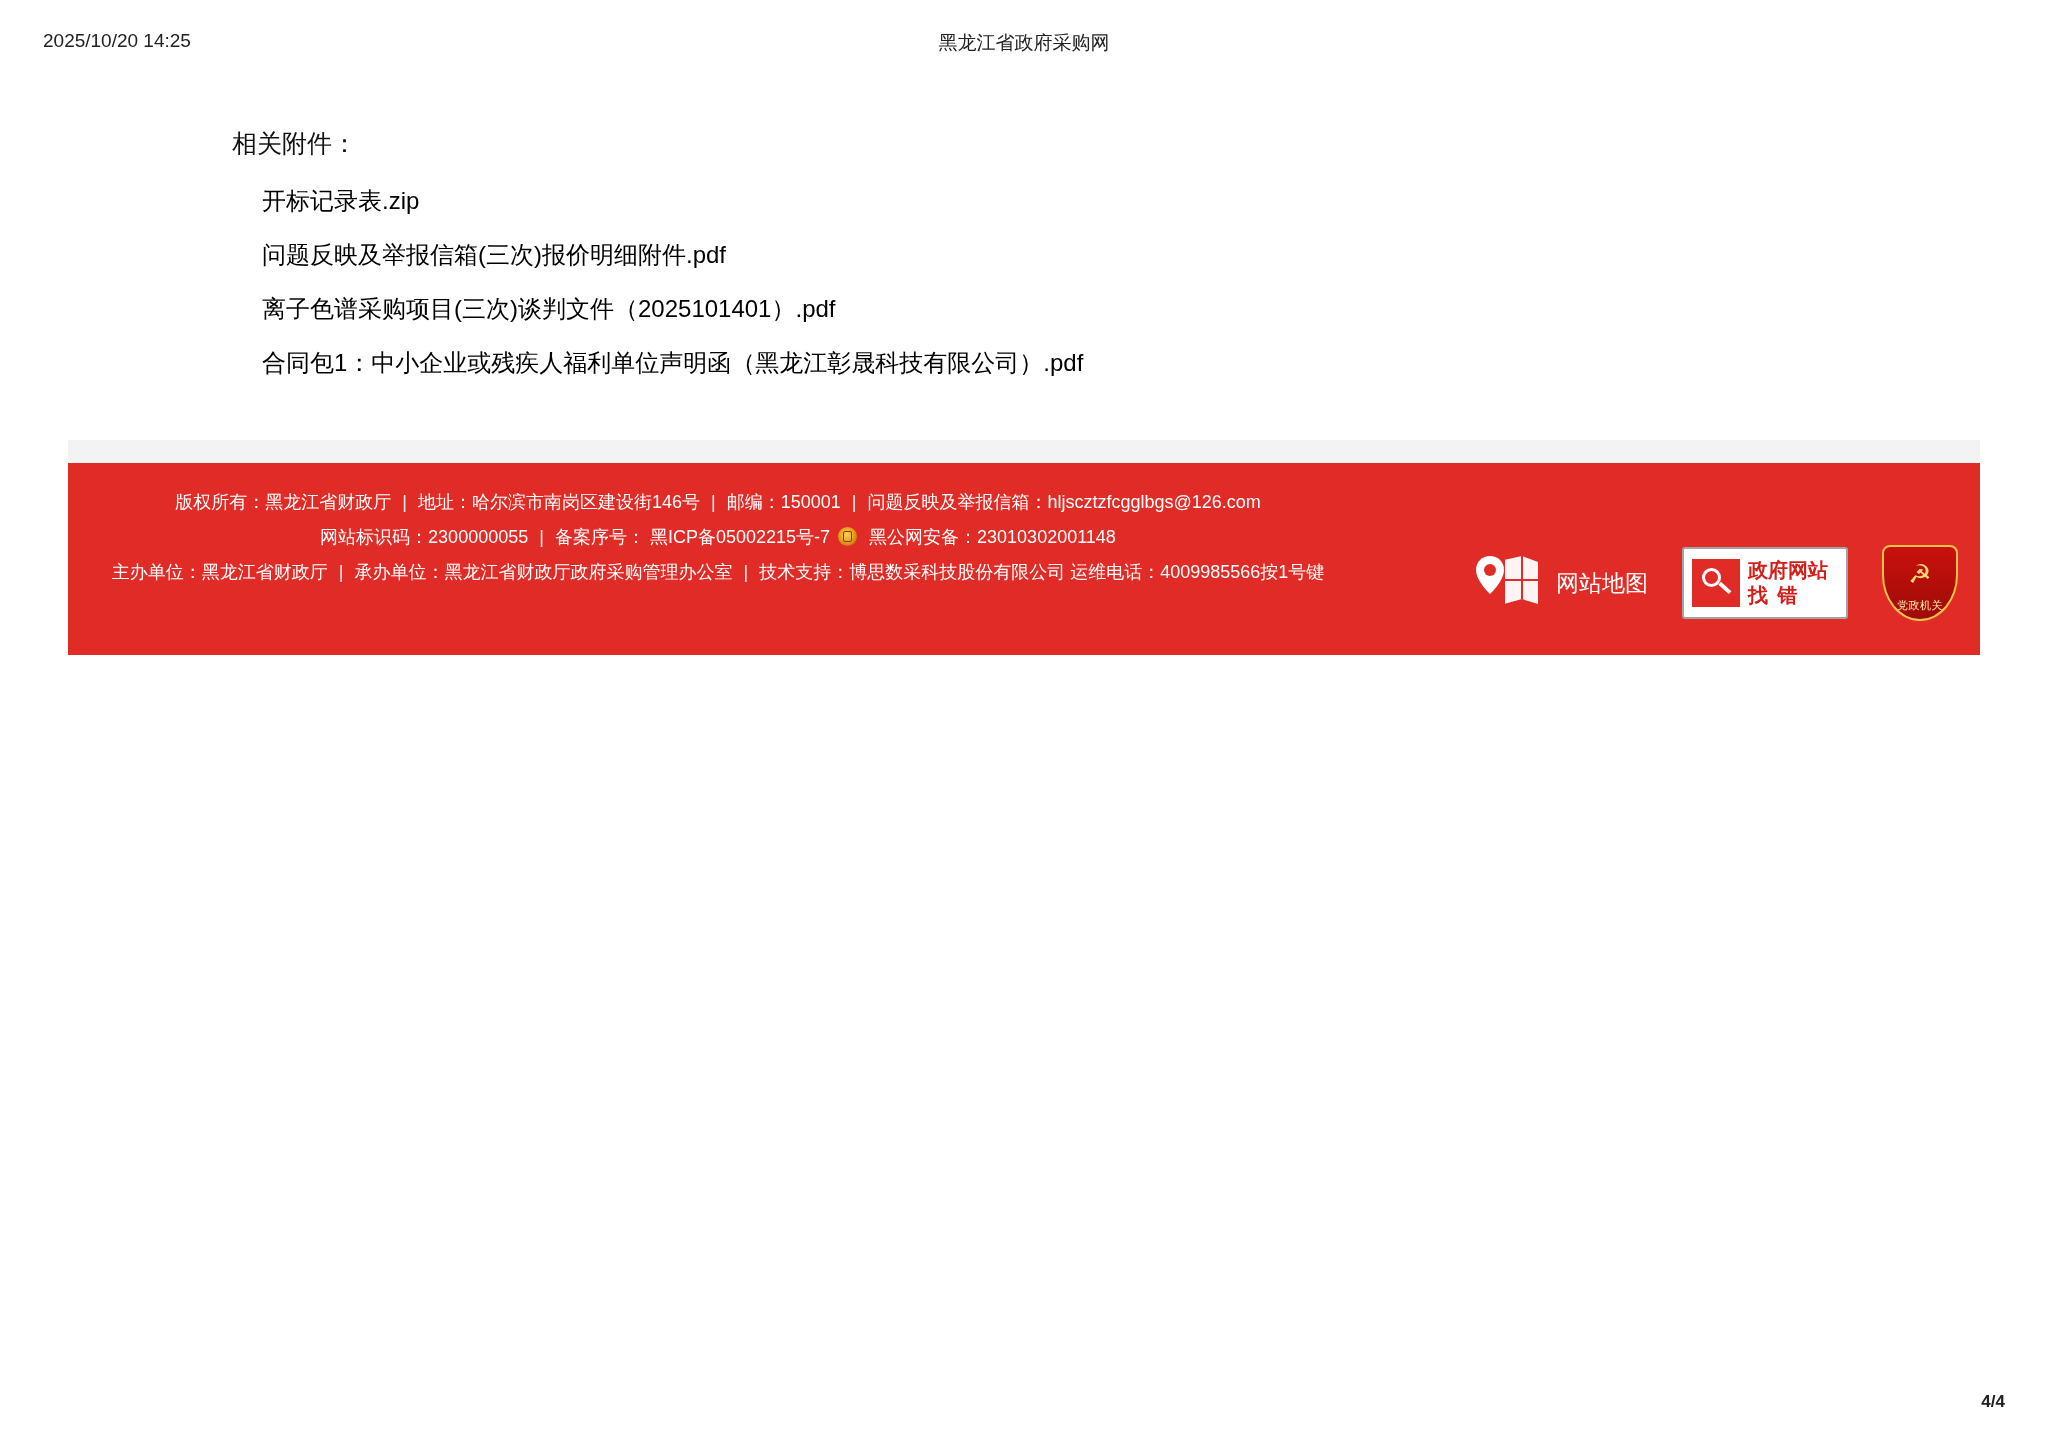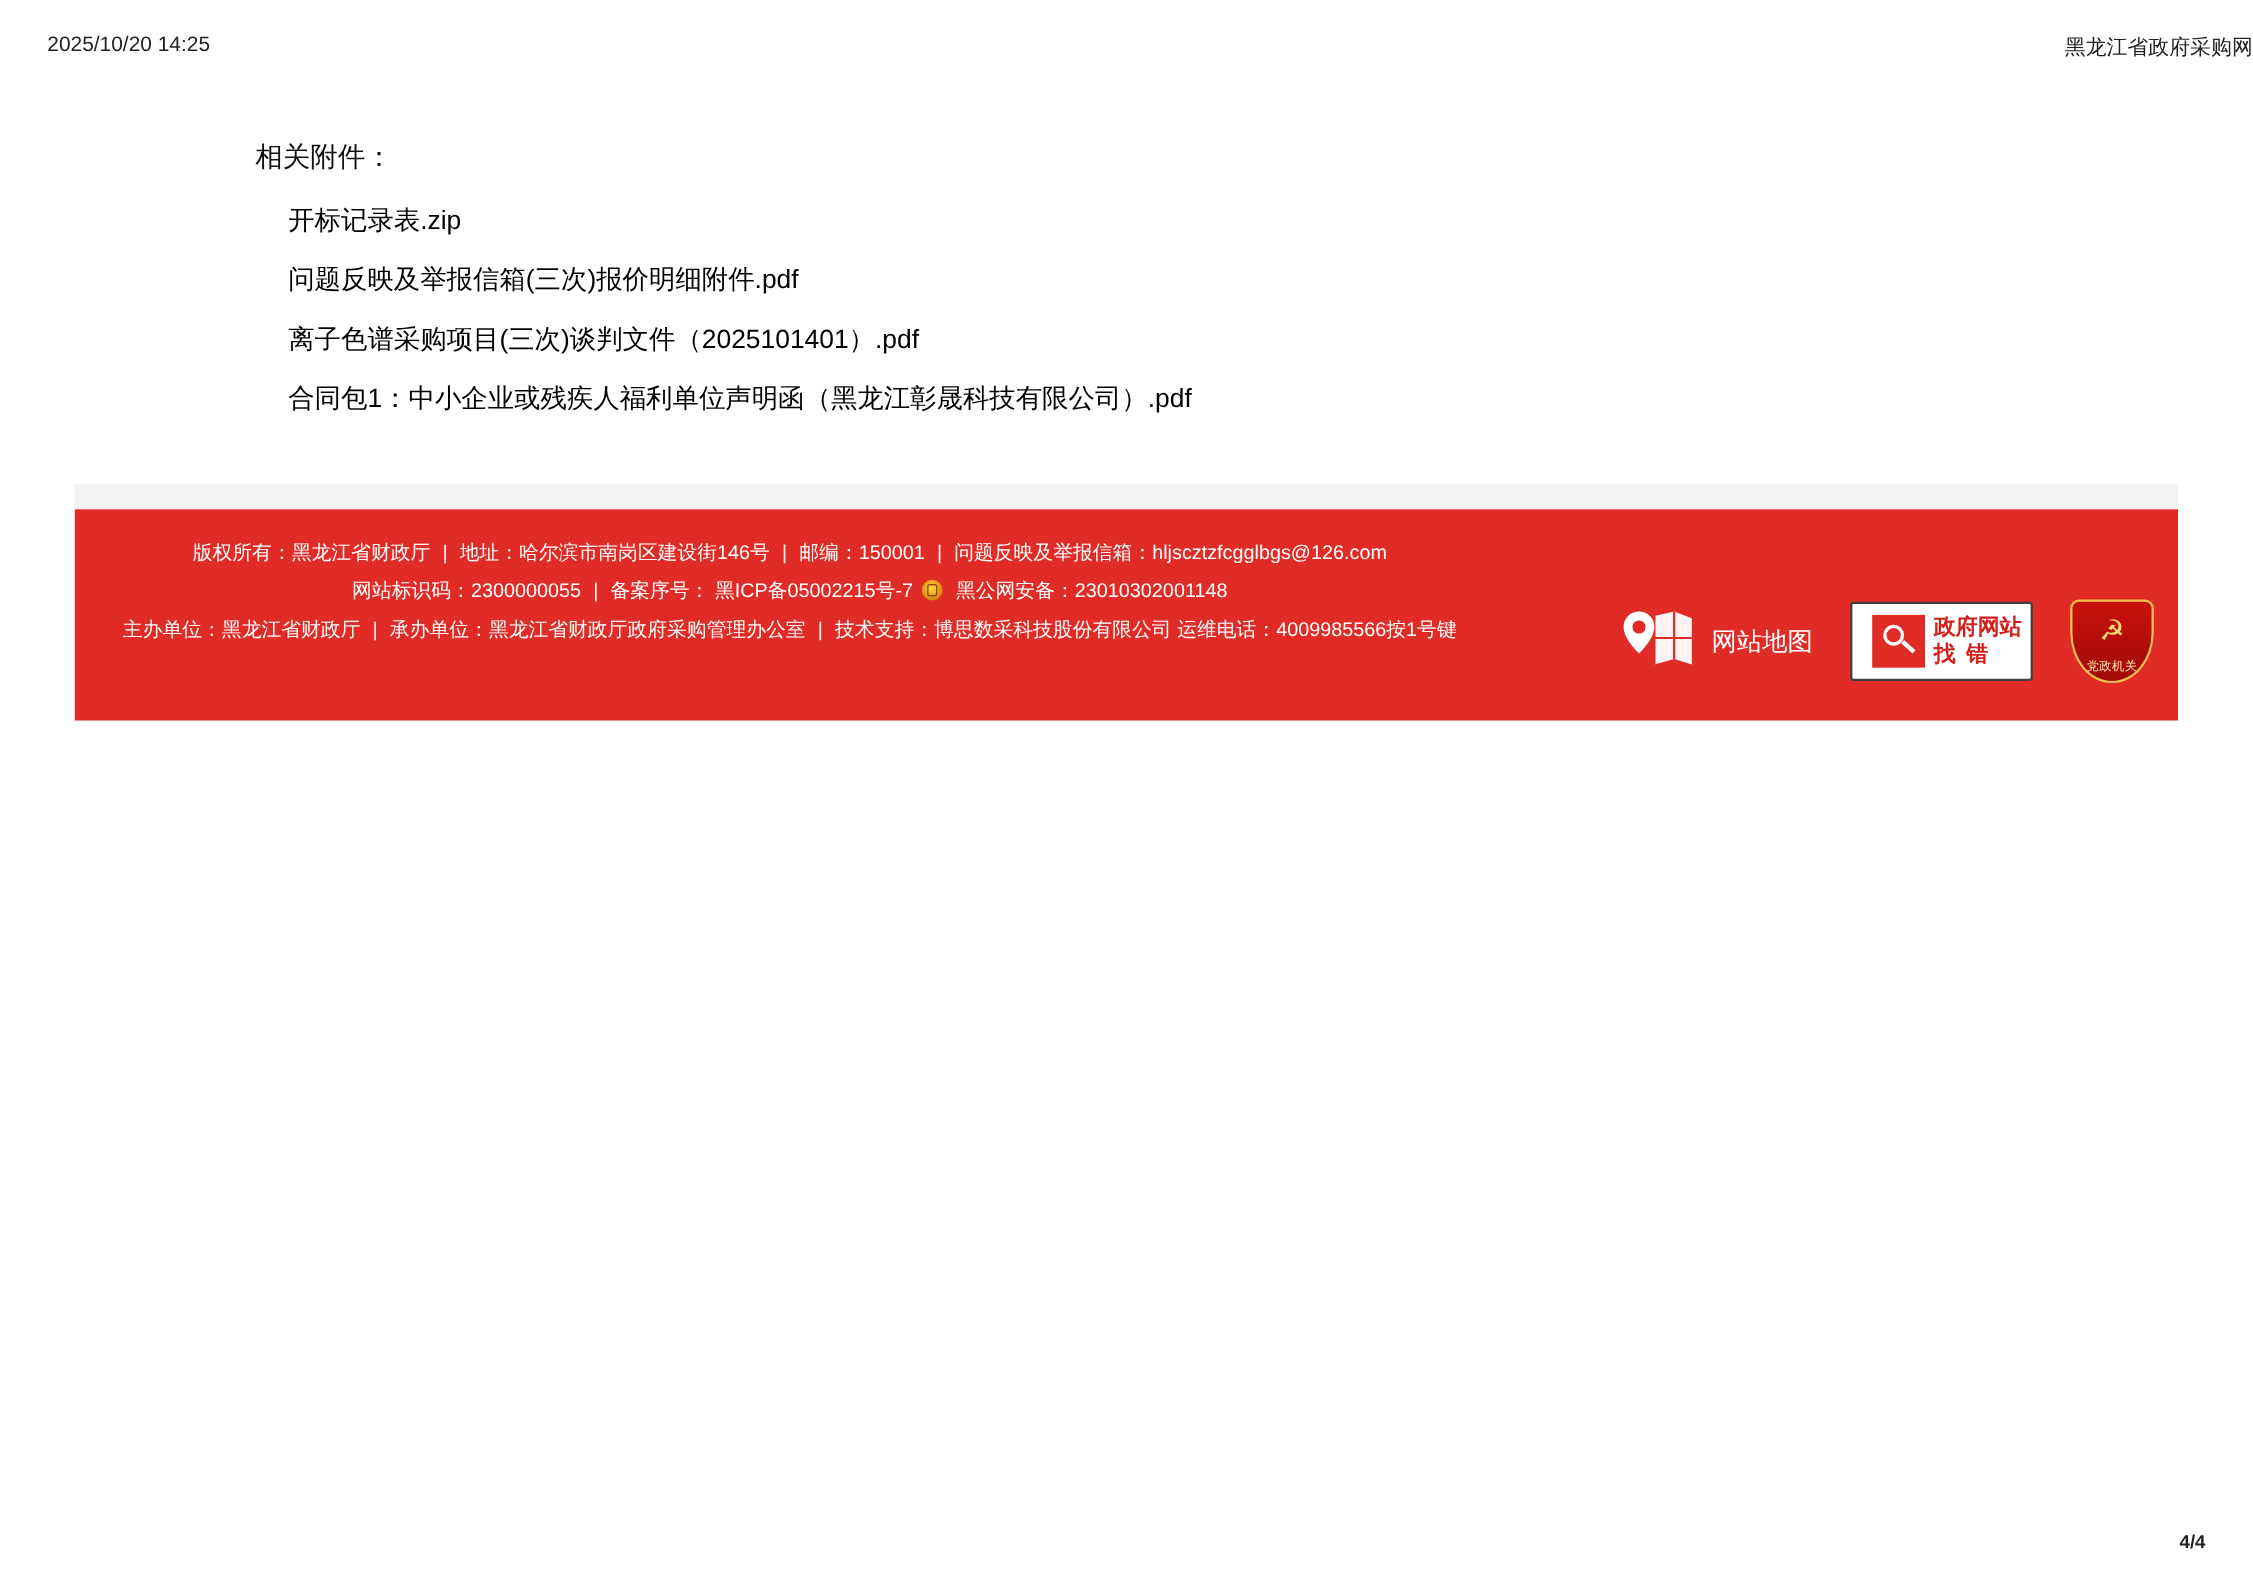--- a/index.html
+++ b/index.html
@@ -30,21 +30,21 @@
     position: absolute;
     left: 43px;
     top: 0;
     white-space: nowrap;
   }
   .print-header .ph-title {
     position: absolute;
     left: 0;
     top: 0;
     width: 2048px;
-    text-align: right;
+    text-align: center;
     font-size: 19px;
     white-space: nowrap;
   }
 
   
   .content {
     position: absolute;
     left: 0;
     top: 126px;
     width: 1816px;
@@ -153,25 +153,25 @@
   .sitemap-label {
     font-size: 23px;
     color: #ffffff;
     white-space: nowrap;
   }
 
   .gov-badge {
     width: 166px;
     height: 72px;
     background: #ffffff;
-    border: 2px solid #404040;
+    border: 2px solid #a3a3a3;
     border-radius: 3px;
     display: flex;
     align-items: center;
-    padding: 0 18px;
+    padding: 0 8px;
     box-sizing: border-box;
     gap: 8px;
   }
   .gov-badge-mark {
     width: 48px;
     height: 48px;
     background: #e02b26;
     position: relative;
     flex: 0 0 auto;
   }

